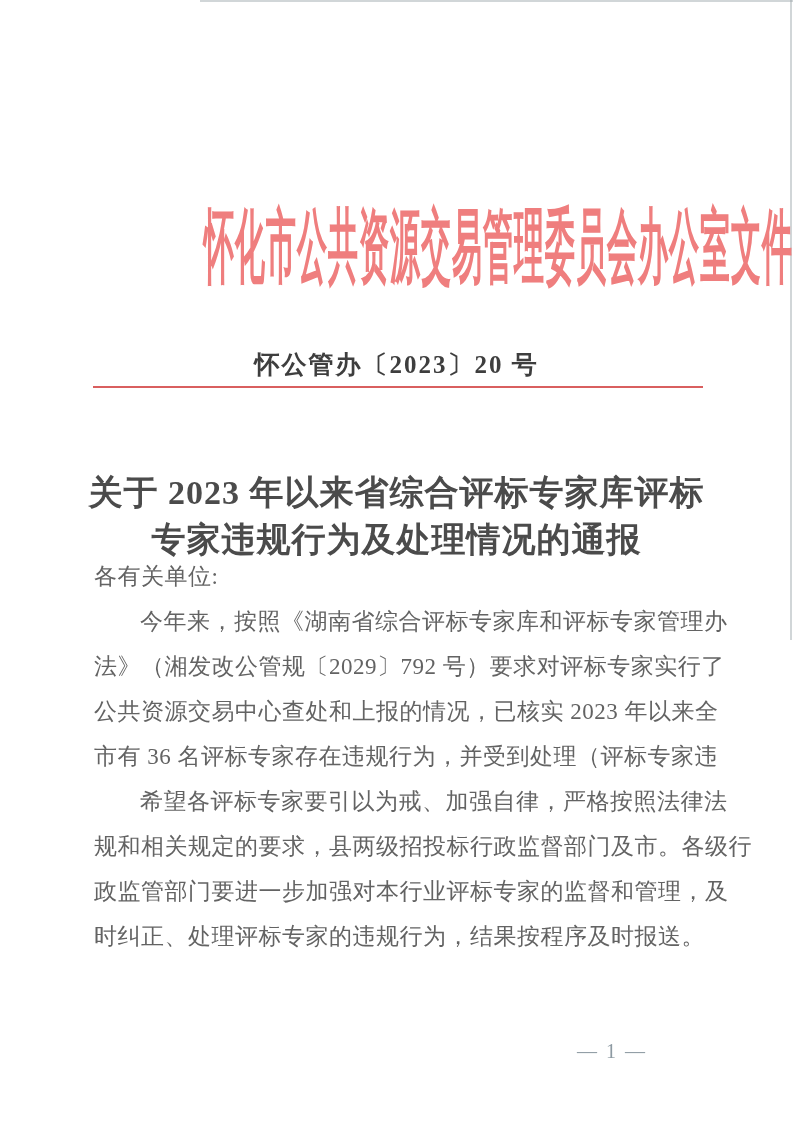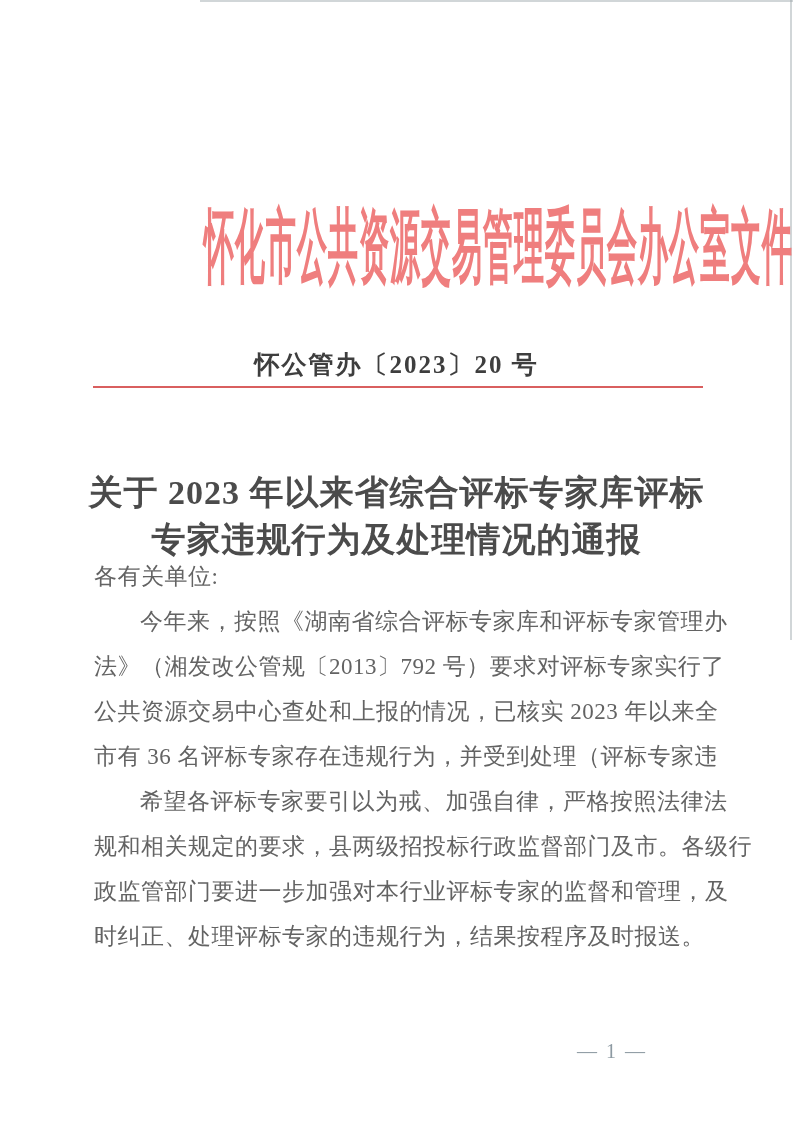--- a/index.html
+++ b/index.html
@@ -102,21 +102,21 @@
   <div class="red-line" style="background:#d95f5f;"></div>
 
   <div class="doc-title" style="color:#4b4b4b;">
     <div>关于 2023 年以来省综合评标专家库评标</div>
     <div>专家违规行为及处理情况的通报</div>
   </div>
 
   <div class="body-text" style="color:#636363;">
     <div class="line">各有关单位:</div>
     <div class="line indent">今年来，按照《湖南省综合评标专家库和评标专家管理办</div>
-    <div class="line">法》（湘发改公管规〔2013〕792 号）要求对评标专家实行了</div>
+    <div class="line">法》（湘发改公管规〔2029〕792 号）要求对评标专家实行了</div>
     <div class="line">公共资源交易中心查处和上报的情况，已核实 2023 年以来全</div>
     <div class="line">市有 36 名评标专家存在违规行为，并受到处理（评标专家违</div>
     <div class="line indent">希望各评标专家要引以为戒、加强自律，严格按照法律法</div>
     <div class="line">规和相关规定的要求，县两级招投标行政监督部门及市。各级行</div>
     <div class="line">政监管部门要进一步加强对本行业评标专家的监督和管理，及</div>
     <div class="line">时纠正、处理评标专家的违规行为，结果按程序及时报送。</div>
   </div>
 
   <div class="page-number" style="color:#8d9aa2;">— 1 —</div>
 

